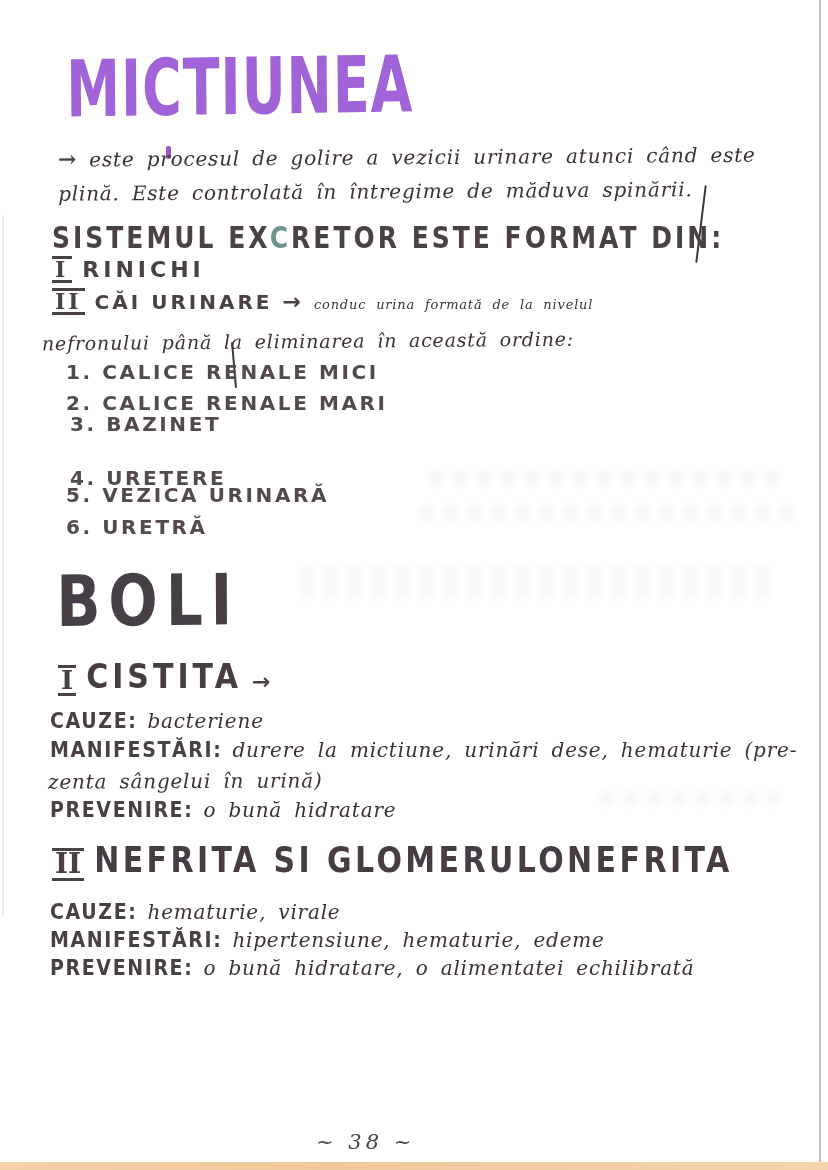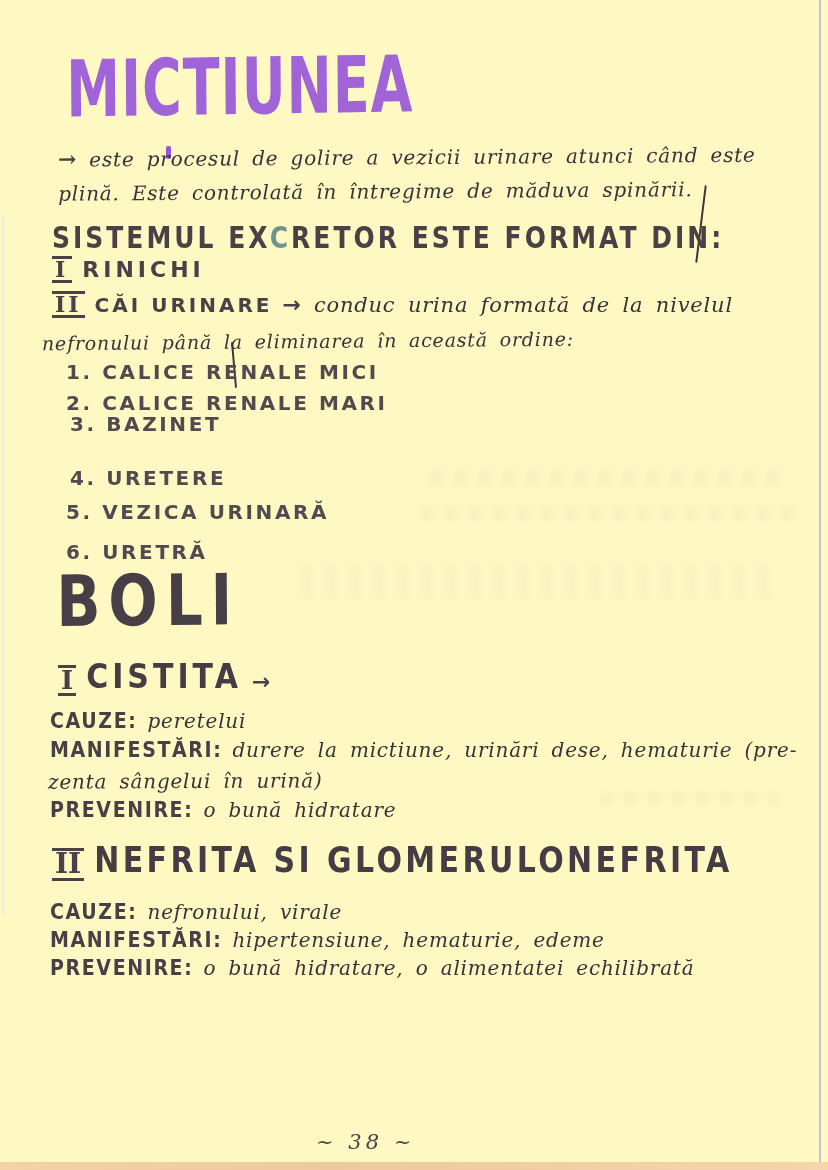--- a/index.html
+++ b/index.html
@@ -1,19 +1,19 @@
 <!DOCTYPE html>
 <html><head>
 <meta charset="utf-8">
 <style>
   html,body{margin:0;padding:0;background:#e9e9e9;}
   .paper{
     position:relative;
     width:828px;height:1170px;
-    background:#fef9c3;
+    background:#ffffff;
     overflow:hidden;
     font-family:"DejaVu Sans", sans-serif;
   }
   
   .edge-right{position:absolute;right:7px;top:0;width:2px;height:1170px;background:#c3c3c3;}
   .edge-left{position:absolute;left:2px;top:215px;width:2px;height:700px;background:#ebebea;}
   .bottom-strip{position:absolute;left:0;bottom:0;width:828px;height:8px;
     background:linear-gradient(90deg,#f4d2a6,#efc99c 40%,#f5d5ab);}
   .bleed{position:absolute;filter:blur(3px);opacity:.55;
     background:repeating-linear-gradient(90deg, rgba(100,92,104,.10) 0 13px, rgba(0,0,0,0) 13px 24px);
@@ -118,59 +118,59 @@
 
   <div class="row r-rinichi caps">
     <span class="numeral">I</span>
     <span>RINICHI</span>
   </div>
 
   <div class="row r-cai">
     <span class="numeral caps">II</span>
     <span class="caps" style="font-size:20px;letter-spacing:3px;">CĂI URINARE</span>
     <span class="arrow">→</span>
-    <span class="hand" style="font-size:21px;">conduc urina formată de la nivelul</span>
+    <span class="hand" style="font-size:13px;">conduc urina formată de la nivelul</span>
   </div>
   <div class="note2 hand" style="font-size:19px;">nefronului până la eliminarea în această ordine:</div>
 
   <div class="list-item" style="top:360px;">1. CALICE RENALE MICI</div>
   <div class="list-item" style="top:391px;">2. CALICE RENALE MARI</div>
   <div class="list-item" style="top:412px;left:70px;">3. BAZINET</div>
   <div class="list-item" style="top:466px;left:70px;">4. URETERE</div>
-  <div class="list-item" style="top:483px;margin-top:17px;">5. VEZICA URINARĂ</div>
-  <div class="list-item" style="top:540px;">6. URETRĂ</div>
+  <div class="list-item" style="top:483px;">5. VEZICA URINARĂ</div>
+  <div class="list-item" style="top:515px;">6. URETRĂ</div>
 
   <div class="h-boli">BOLI</div>
 
   <div class="row r-cistita">
     <span class="numeral caps" style="font-size:26px;">I</span>
     <span class="h-disease">CISTITA</span>
     <span class="arrow">→</span>
   </div>
   <div class="row r-cauze1">
     <span class="label">CAUZE:</span>
-    <span class="hand field">peretelui</span>
+    <span class="hand field">bacteriene</span>
   </div>
   <div class="row r-manif1">
     <span class="label">MANIFESTĂRI:</span>
     <span class="hand field">durere la mictiune, urinări dese, hematurie (pre-</span>
   </div>
   <div class="cont-line hand">zenta sângelui în urină)</div>
   <div class="row r-prev1">
     <span class="label">PREVENIRE:</span>
     <span class="hand field">o bună hidratare</span>
   </div>
 
   <div class="row r-nefrita">
     <span class="numeral caps" style="font-size:28px;">II</span>
     <span class="h-disease">NEFRITA SI GLOMERULONEFRITA</span>
   </div>
   <div class="row r-cauze2">
     <span class="label">CAUZE:</span>
-    <span class="hand field">nefronului, virale</span>
+    <span class="hand field">hematurie, virale</span>
   </div>
   <div class="row r-manif2">
     <span class="label">MANIFESTĂRI:</span>
     <span class="hand field">hipertensiune, hematurie, edeme</span>
   </div>
   <div class="row r-prev2">
     <span class="label">PREVENIRE:</span>
     <span class="hand field">o bună hidratare, o alimentatei echilibrată</span>
   </div>
 

